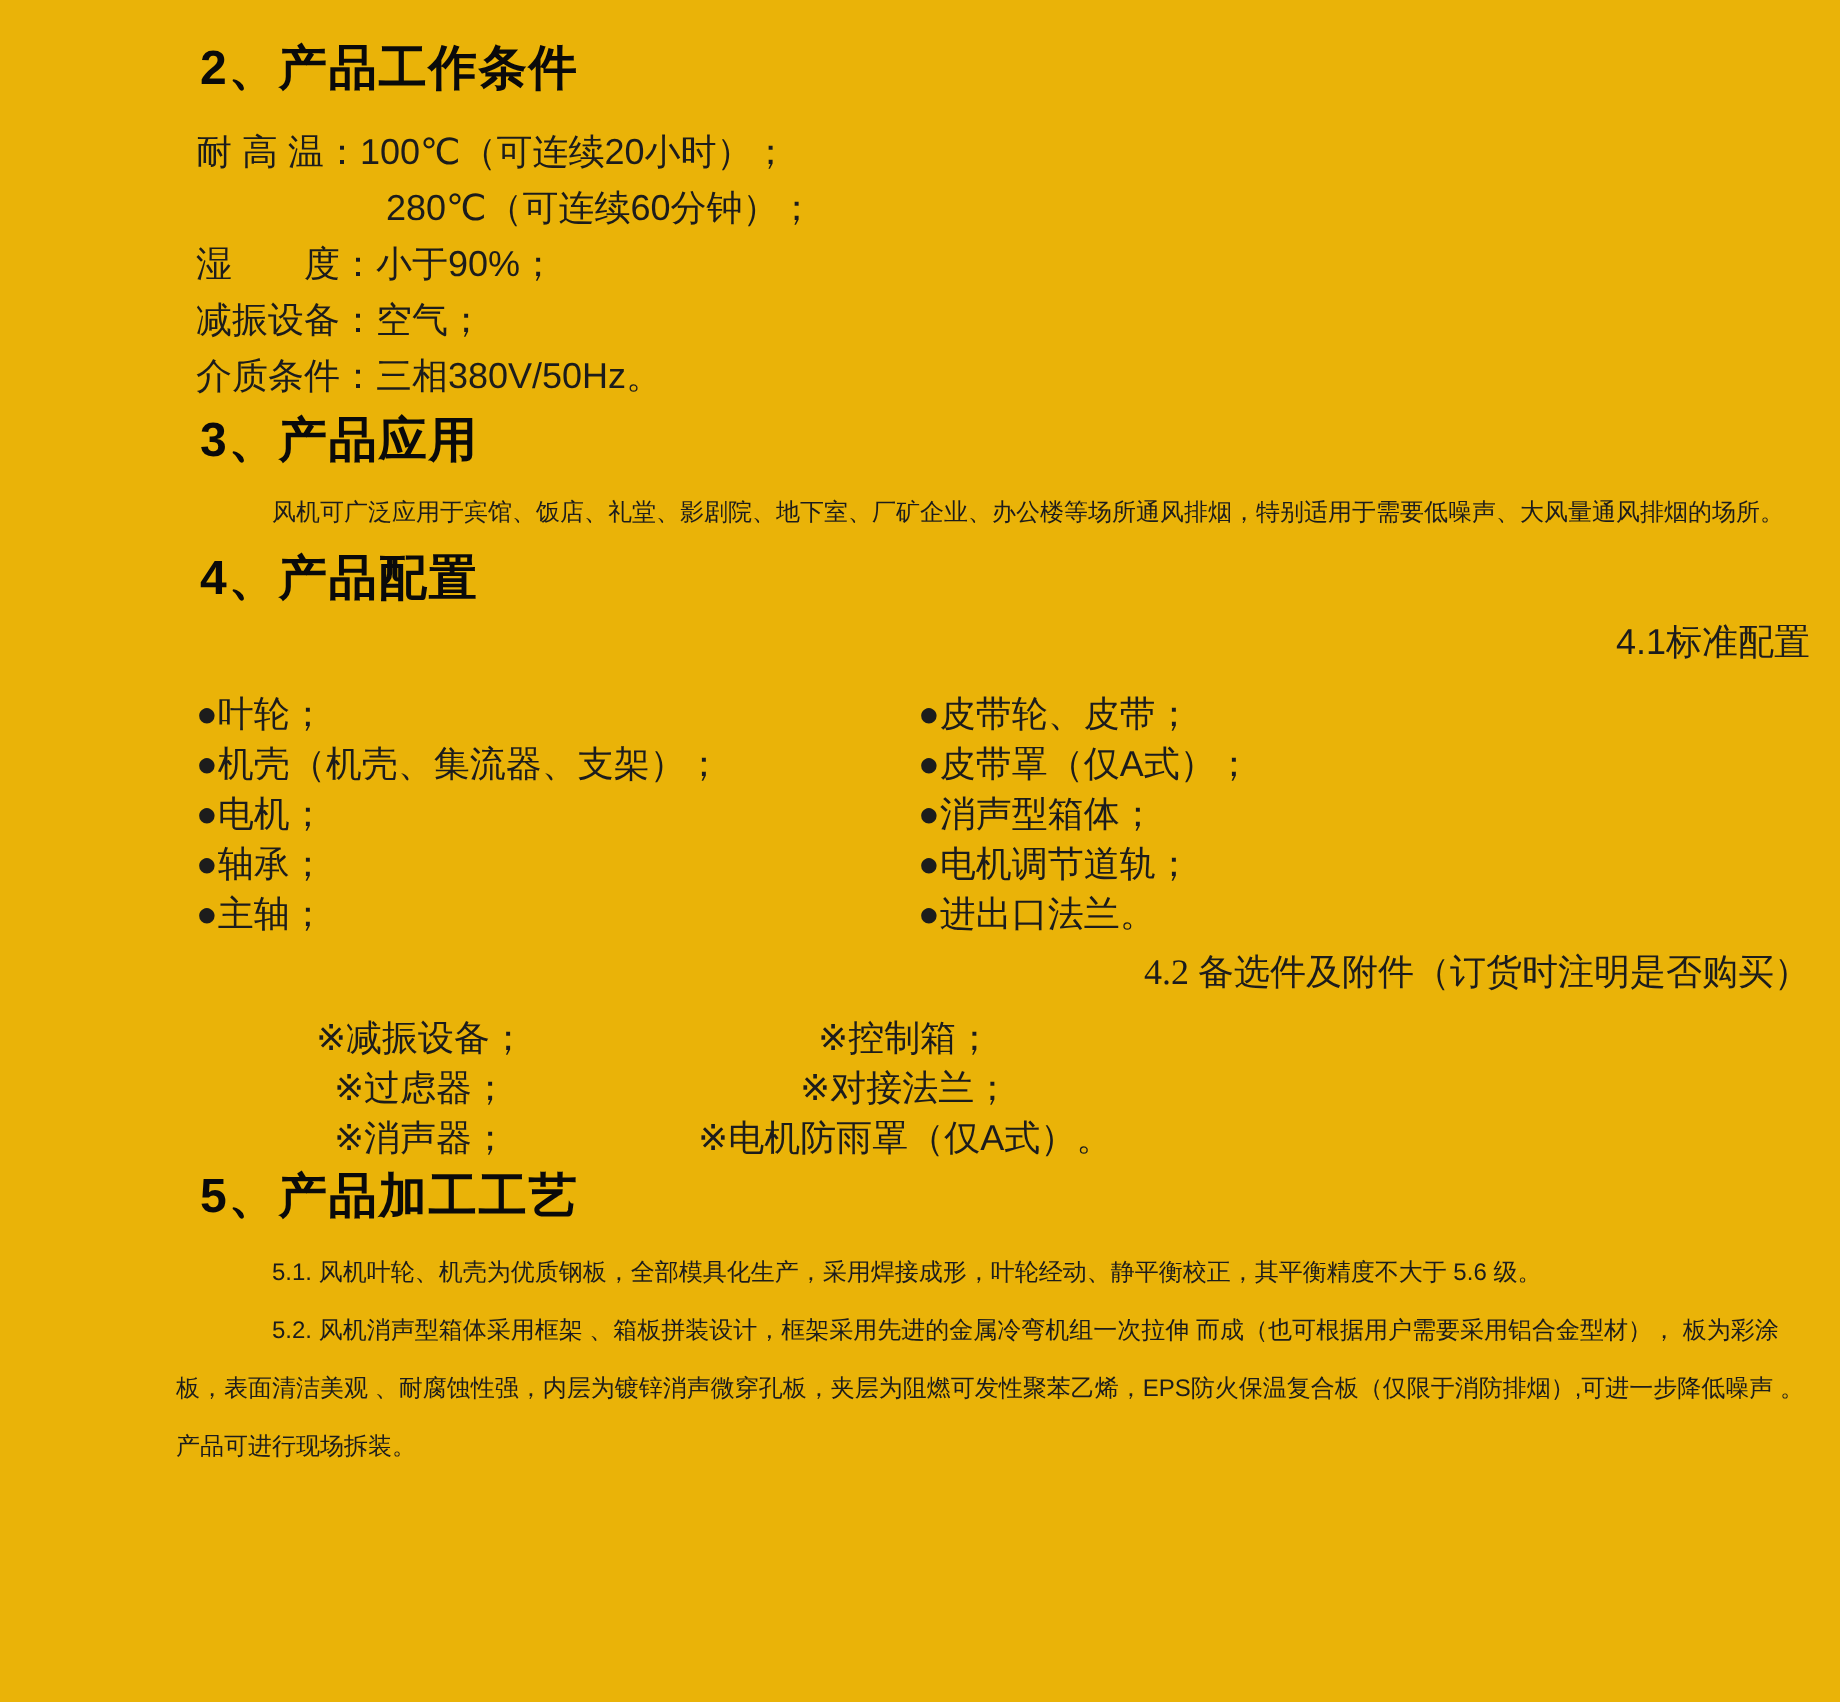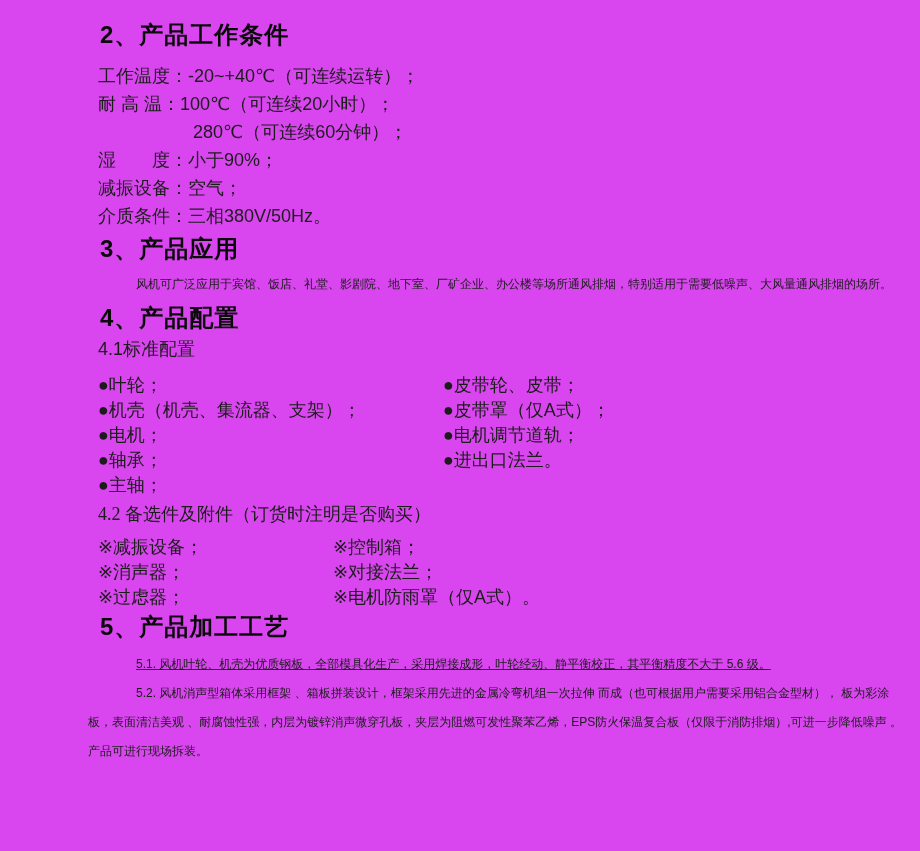--- a/index.html
+++ b/index.html
@@ -6,21 +6,21 @@
     margin: 0;
     padding: 0;
     background: #ffffff;
   }
   .page {
     position: relative;
     box-sizing: border-box;
     width: 920px;
     height: 851px;
     overflow: hidden;
-    background: #d946ef;
+    background: #eab308;
     padding: 22px 15px 0 88px;
     font-family: "Liberation Sans", "DejaVu Sans", sans-serif;
     color: #1c1c1c;
   }
   h2.sec-heading {
     font-size: 24px;
     line-height: 26px;
     font-weight: bold;
     color: #0a0a0a;
     margin: 0;
@@ -40,54 +40,55 @@
   h2.mt-5 { margin-top: 4px; }
   .para {
     font-size: 12px;
     line-height: 29px;
     margin: 8px 0 0 0;
     text-indent: 48px;
     word-break: break-all;
     overflow-wrap: break-word;
     text-align: left;
   }
-  .para.proc-first { margin-top: 10px; text-decoration: underline; }
+  .para.proc-first { margin-top: 10px; }
   .para.proc-next { margin-top: 0; }
   .subtitle {
     font-size: 18px;
     line-height: 20px;
     margin-top: 8px;
     padding-left: 10px;
+    text-align: right;
   }
   .subtitle.second { margin-top: 6px; font-family: Liberation Serif, serif; }
   .cols {
     display: flex;
     margin-top: 14px;
+    gap: 16px;
   }
-  .cols.optional { margin-top: 11px; }
+  .cols.optional { margin-top: 11px; text-align: center; }
   .col {
     box-sizing: border-box;
     padding-left: 10px;
   }
   .cols.standard .col.left { width: 345px; flex: 0 0 345px; }
   .cols.optional .col.left { width: 235px; flex: 0 0 235px; }
   .col .item {
     font-size: 18px;
     line-height: 25px;
     white-space: pre-wrap;
   }
 </style>
 </head>
 <body>
 
 <div class="page">
 
   <h2 class="sec-heading">2、产品工作条件</h2>
   <div class="spec-list">
-    <div class="spec-line">工作温度：-20~+40℃（可连续运转）；</div>
     <div class="spec-line">耐 高 温：100℃（可连续20小时）；</div>
     <div class="spec-line indent">280℃（可连续60分钟）；</div>
     <div class="spec-line">湿　　度：小于90%；</div>
     <div class="spec-line">减振设备：空气；</div>
     <div class="spec-line">介质条件：三相380V/50Hz。</div>
   </div>
 
   <h2 class="sec-heading mt-3">3、产品应用</h2>
   <p class="para">风机可广泛应用于宾馆、饭店、礼堂、影剧院、地下室、厂矿企业、办公楼等场所通风排烟，特别适用于需要低噪声、大风量通风排烟的场所。</p>
 
@@ -98,32 +99,33 @@
     <div class="col left">
       <div class="item">●叶轮；</div>
       <div class="item">●机壳（机壳、集流器、支架）；</div>
       <div class="item">●电机；</div>
       <div class="item">●轴承；</div>
       <div class="item">●主轴；</div>
     </div>
     <div class="col right">
       <div class="item">●皮带轮、皮带；</div>
       <div class="item">●皮带罩（仅A式）；</div>
+      <div class="item">●消声型箱体；</div>
       <div class="item">●电机调节道轨；</div>
       <div class="item">●进出口法兰。</div>
     </div>
   </div>
 
   <div class="subtitle second">4.2 备选件及附件（订货时注明是否购买）</div>
 
   <div class="cols optional">
     <div class="col left">
       <div class="item">※减振设备；</div>
+      <div class="item">※过虑器；</div>
       <div class="item">※消声器；</div>
-      <div class="item">※过虑器；</div>
     </div>
     <div class="col right">
       <div class="item">※控制箱；</div>
       <div class="item">※对接法兰；</div>
       <div class="item">※电机防雨罩（仅A式）。</div>
     </div>
   </div>
 
   <h2 class="sec-heading mt-5">5、产品加工工艺</h2>
   <p class="para proc-first">5.1. 风机叶轮、机壳为优质钢板，全部模具化生产，采用焊接成形，叶轮经动、静平衡校正，其平衡精度不大于 5.6 级。</p>

